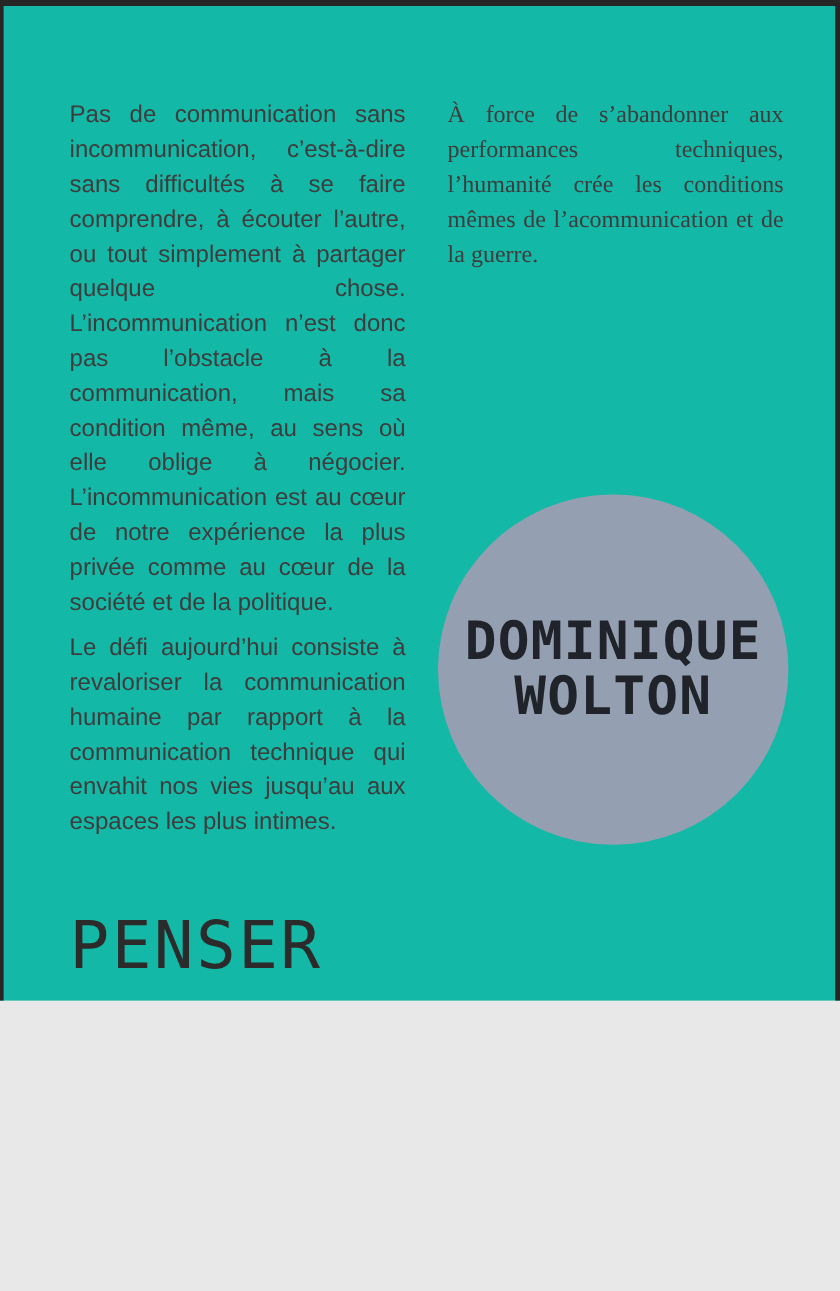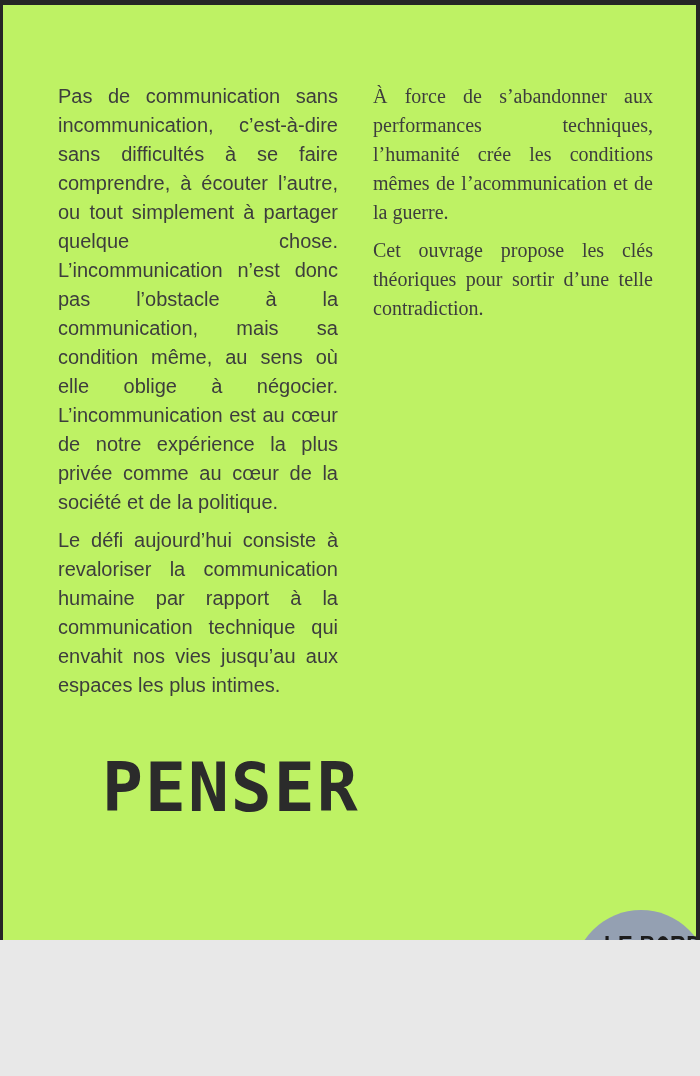--- a/index.html
+++ b/index.html
@@ -2,22 +2,22 @@
 <html lang="fr"><head>
 <meta charset="utf-8">
 <style>
   * { margin: 0; padding: 0; box-sizing: border-box; }
   html, body { background: #e8e8e8; }
   body { font-family: "Liberation Sans", sans-serif; }
 
   .page {
     position: relative;
     width: 700px;
-    height: 940px;
-    background: #bef264;
+    height: 834px;
+    background: #14b8a6;
     overflow: hidden;
     margin: 0 auto;
   }
 
   
   .bar { position: absolute; background: #262626; }
   .bar-top    { left: 0; top: 0;      width: 700px; height: 5px;  z-index: 10; }
   .bar-bottom { left: 0; top: 1068px; width: 700px; height: 8px;  z-index: 10; }
   .bar-left   { left: 0; top: 0;      width: 3px;   height: 1076px; z-index: 10; }
   .bar-right  { left: 696px; top: 0;  width: 4px;   height: 1076px; z-index: 10; }
@@ -54,26 +54,25 @@
     line-height: 46px;
     letter-spacing: 1px;
     color: #20242a;
     text-align: center;
   }
 
   
   .title { position: absolute; left: 58px; top: 756px; color: #2b2b2b; }
   .title-line1 {
     font-family: "DejaVu Sans Mono", monospace;
-    font-weight: bold;
-    font-size: 68px;
+    font-weight: normal;
+    font-size: 55px;
     line-height: 64px;
     letter-spacing: 2px;
     white-space: nowrap;
-    margin-left: 44px;
   }
   .title-line2 {
     margin-left: 22px;
     margin-top: 7px;
     font-family: "DejaVu Sans Mono", monospace;
     font-weight: bold;
     font-size: 50px;
     line-height: 52px;
     letter-spacing: 3px;
     white-space: nowrap;
@@ -140,23 +139,26 @@
 <body>
 
 <div class="page">
 
   <div class="col col-left">
     <p>Pas de communication sans incommunication, c’est-à-dire sans difficultés à se faire comprendre, à écouter l’autre, ou tout simplement à partager quelque chose. L’incommunication n’est donc pas l’obstacle à la communication, mais sa condition même, au sens où elle oblige à négocier. L’incommunication est au cœur de notre expérience la plus privée comme au cœur de la société et de la politique.</p>
     <p>Le défi aujourd’hui consiste à revaloriser la communication humaine par rapport à la communication technique qui envahit nos vies jusqu’au aux espaces les plus intimes.</p>
   </div>
   <div class="col col-right">
     <p>À force de s’abandonner aux performances techniques, l’humanité crée les conditions mêmes de l’acommunication et de la guerre.</p>
-    <p>Cet ouvrage propose les clés théoriques pour sortir d’une telle contradiction.</p>
   </div>
 
+  <div class="author-circle" style="background-color: rgb(148, 160, 178);">
+    <div>DOMINIQUE</div>
+    <div>WOLTON</div>
+  </div>
 
   <div class="title" style="color: rgb(43, 43, 43);">
     <div class="title-line1">PENSER</div>
   </div>
 
   <div class="pub-circle" style="background-color: rgb(148, 160, 178);"></div>
   <div class="pub-text">
     <div class="pub-name"><span>LE B</span><span class="filled-o"></span><span>RD</span></div>
     <div class="pub-name">DE L’EAU</div>
   </div>

